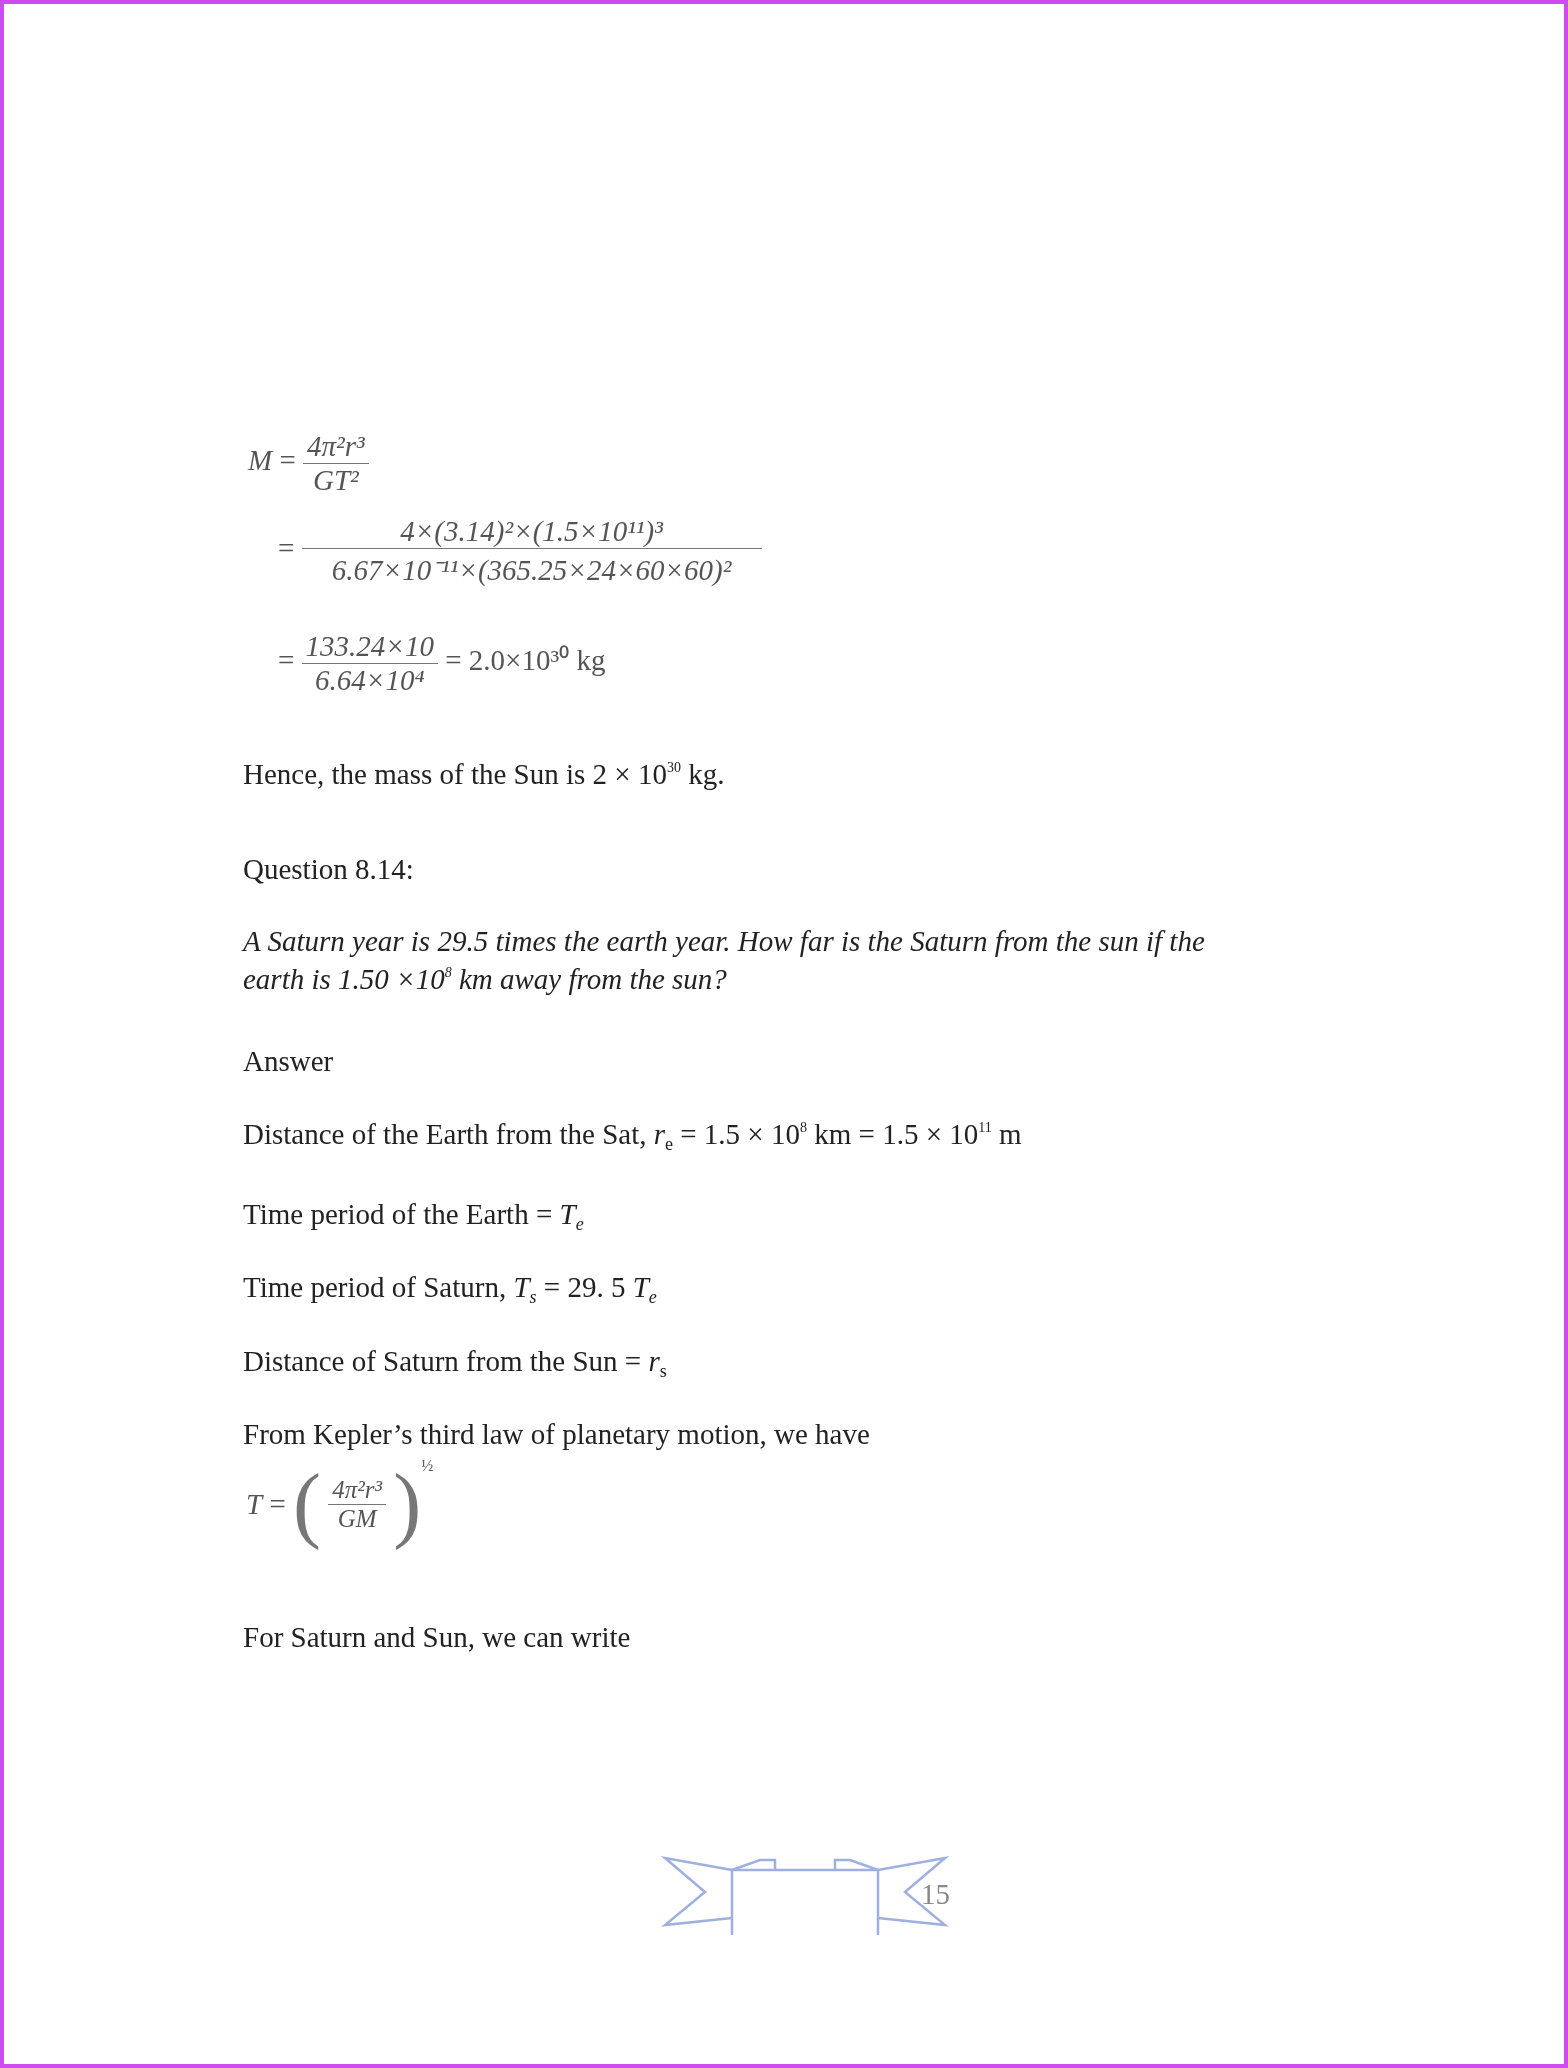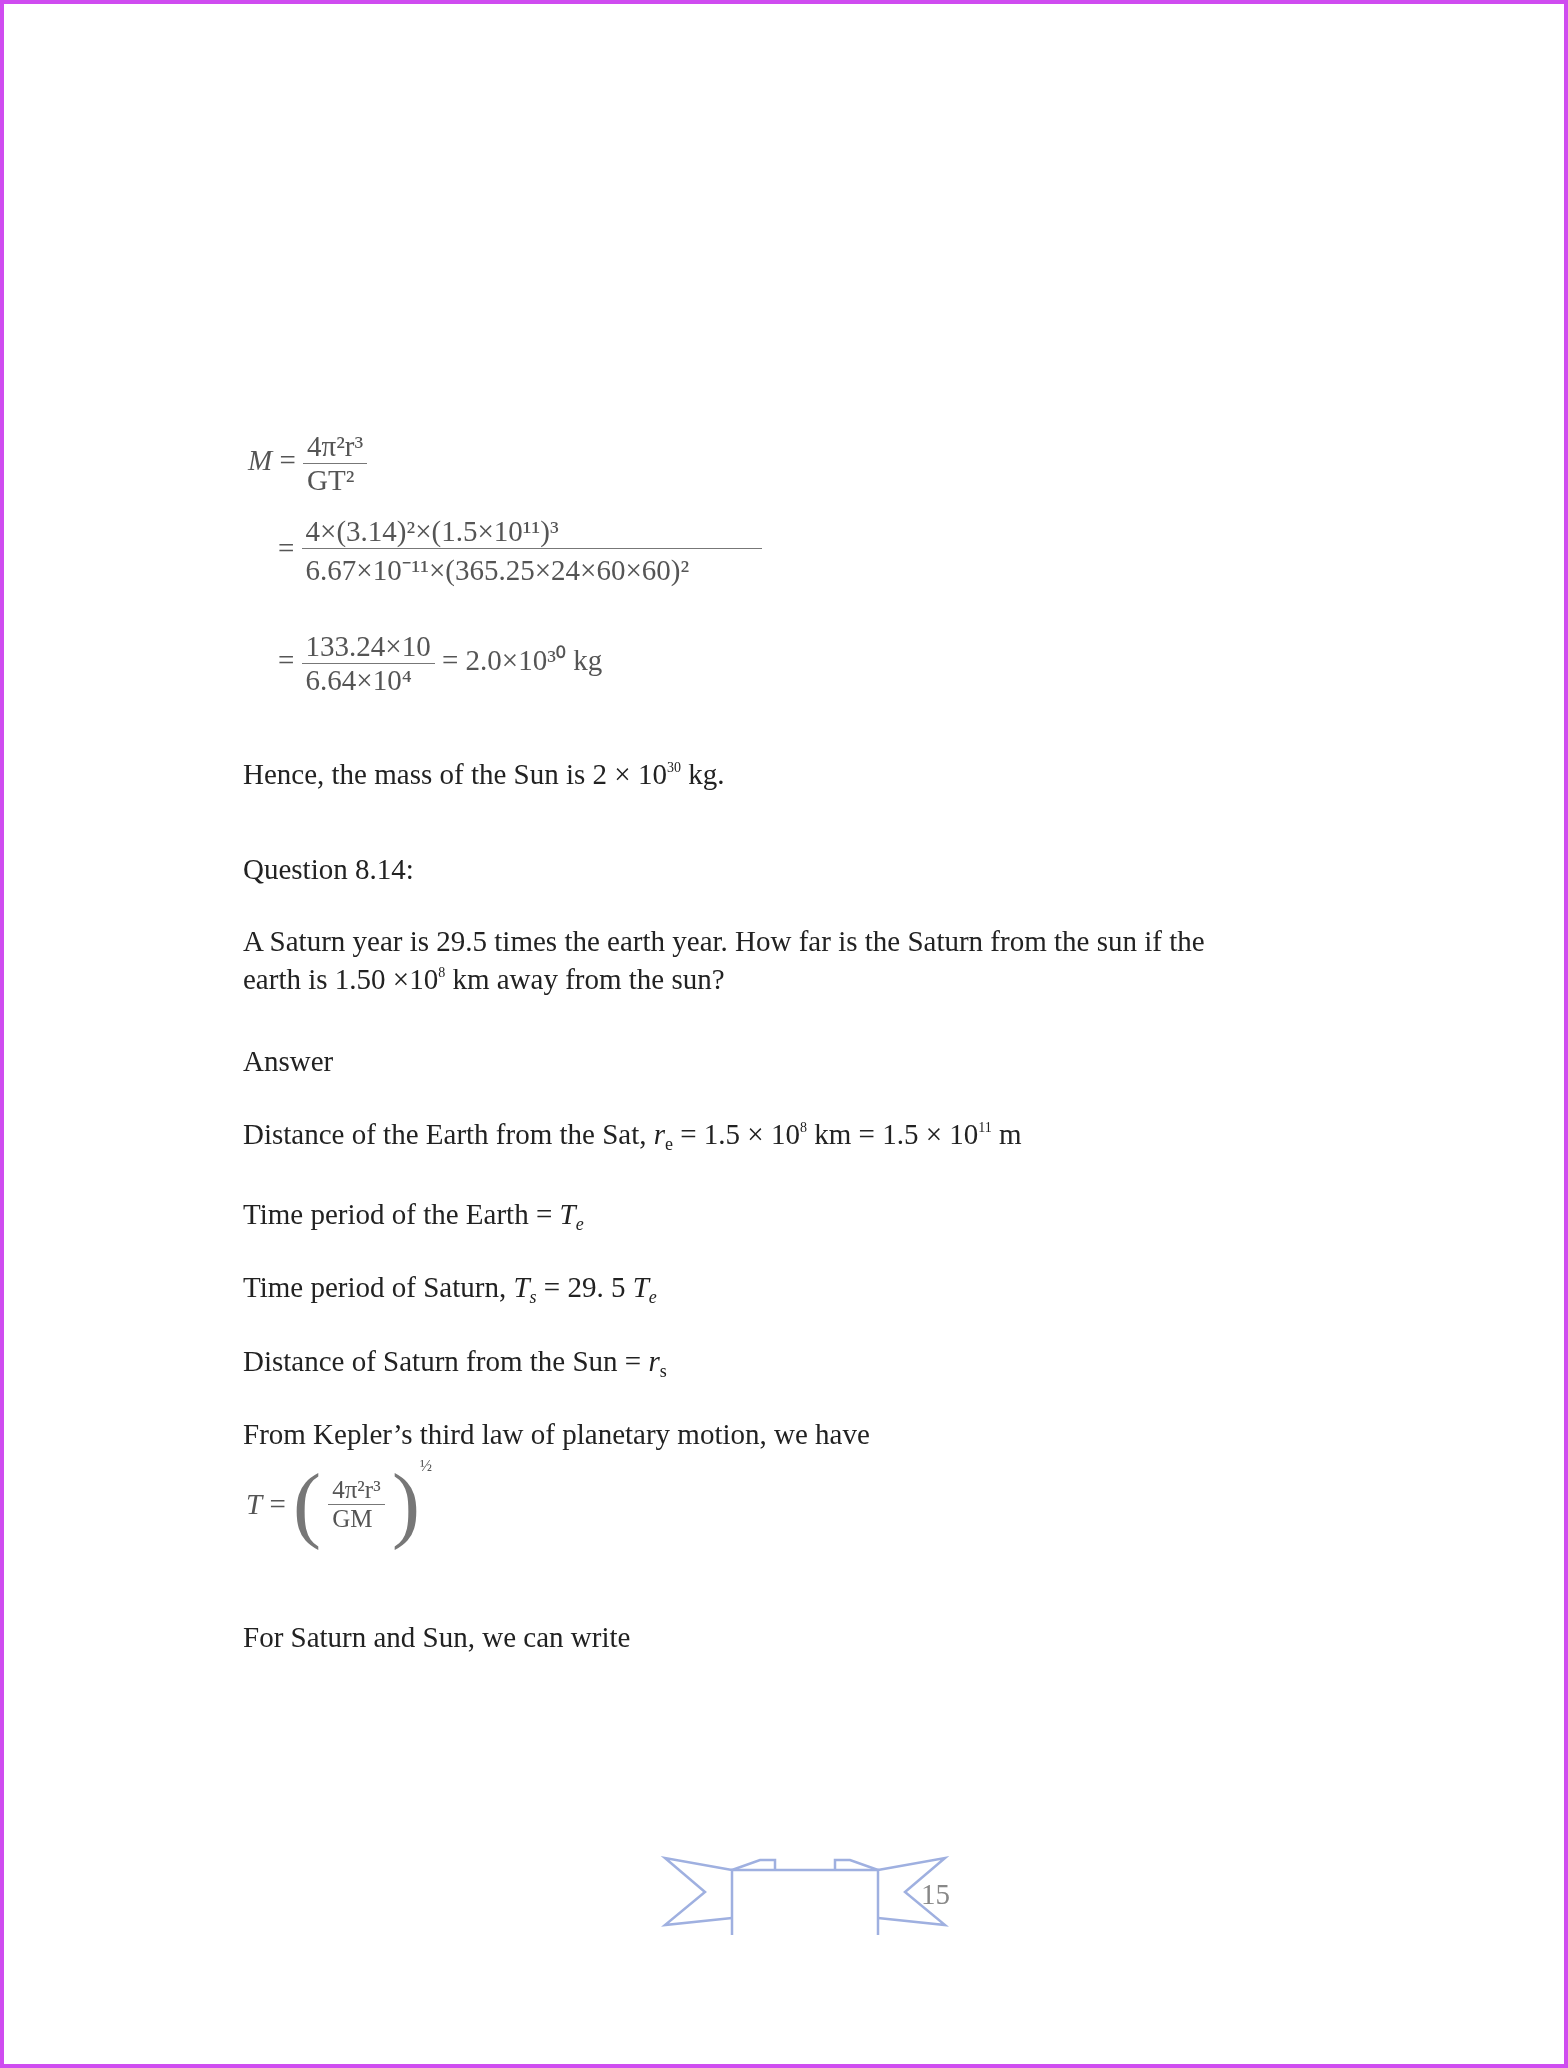--- a/index.html
+++ b/index.html
@@ -30,21 +30,21 @@
   .it { font-style: italic; }
 
   
   .math {
     position: absolute;
     color: #555;
     font-family: "Liberation Serif", serif;
     font-size: 29px;
   }
   .math .row { position: absolute; white-space: nowrap; }
-  .frac { display: inline-block; vertical-align: middle; text-align: left; }
+  .frac { display: inline-block; vertical-align: middle; text-align: center; font-style: italic; }
   .frac .num, .frac .den { display: block; padding: 0 4px; }
   .frac .bar { display: block; border-top: 1.5px solid #777; }
   .math sup { font-size: 17px; vertical-align: 12px; line-height: 0; }
   .bigparen { font-size: 84px; vertical-align: middle; font-weight: 100; color: #777; line-height: 1; }
 
   .footer-badge { position: absolute; left: 660px; top: 1850px; width: 290px; height: 85px; }
   .footer-badge .num {
     position: absolute; left: 0; width: 100%; top: 28px;
     text-align: right; font-size: 29px; color: #888;
   }
@@ -82,21 +82,21 @@
     <span>= 2.0×10³⁰ kg</span>
   </div>
 </div>
 
 <div class="para" style="top:755px;">
   <span>Hence, the mass of the Sun is 2 × 10</span><sup>30</sup><span> kg.</span>
 </div>
 
 <div class="para" style="top:850px;">Question 8.14:</div>
 
-<div class="para" style="top:922px;">
+<div class="para" style="top:922px;font-style:italic;">
   <div>A Saturn year is 29.5 times the earth year. How far is the Saturn from the sun if the</div>
   <div><span>earth is 1.50 ×10</span><sup>8</sup><span> km away from the sun?</span></div>
 </div>
 
 <div class="para" style="top:1042px;">Answer</div>
 
 <div class="para" style="top:1115px;">
   <span>Distance of the Earth from the Sat, </span><span class="it">r</span><sub style="font-style:normal">e</sub><span> = 1.5 × 10</span><sup>8</sup><span> km = 1.5 × 10</span><sup>11</sup><span> m</span>
 </div>
 

